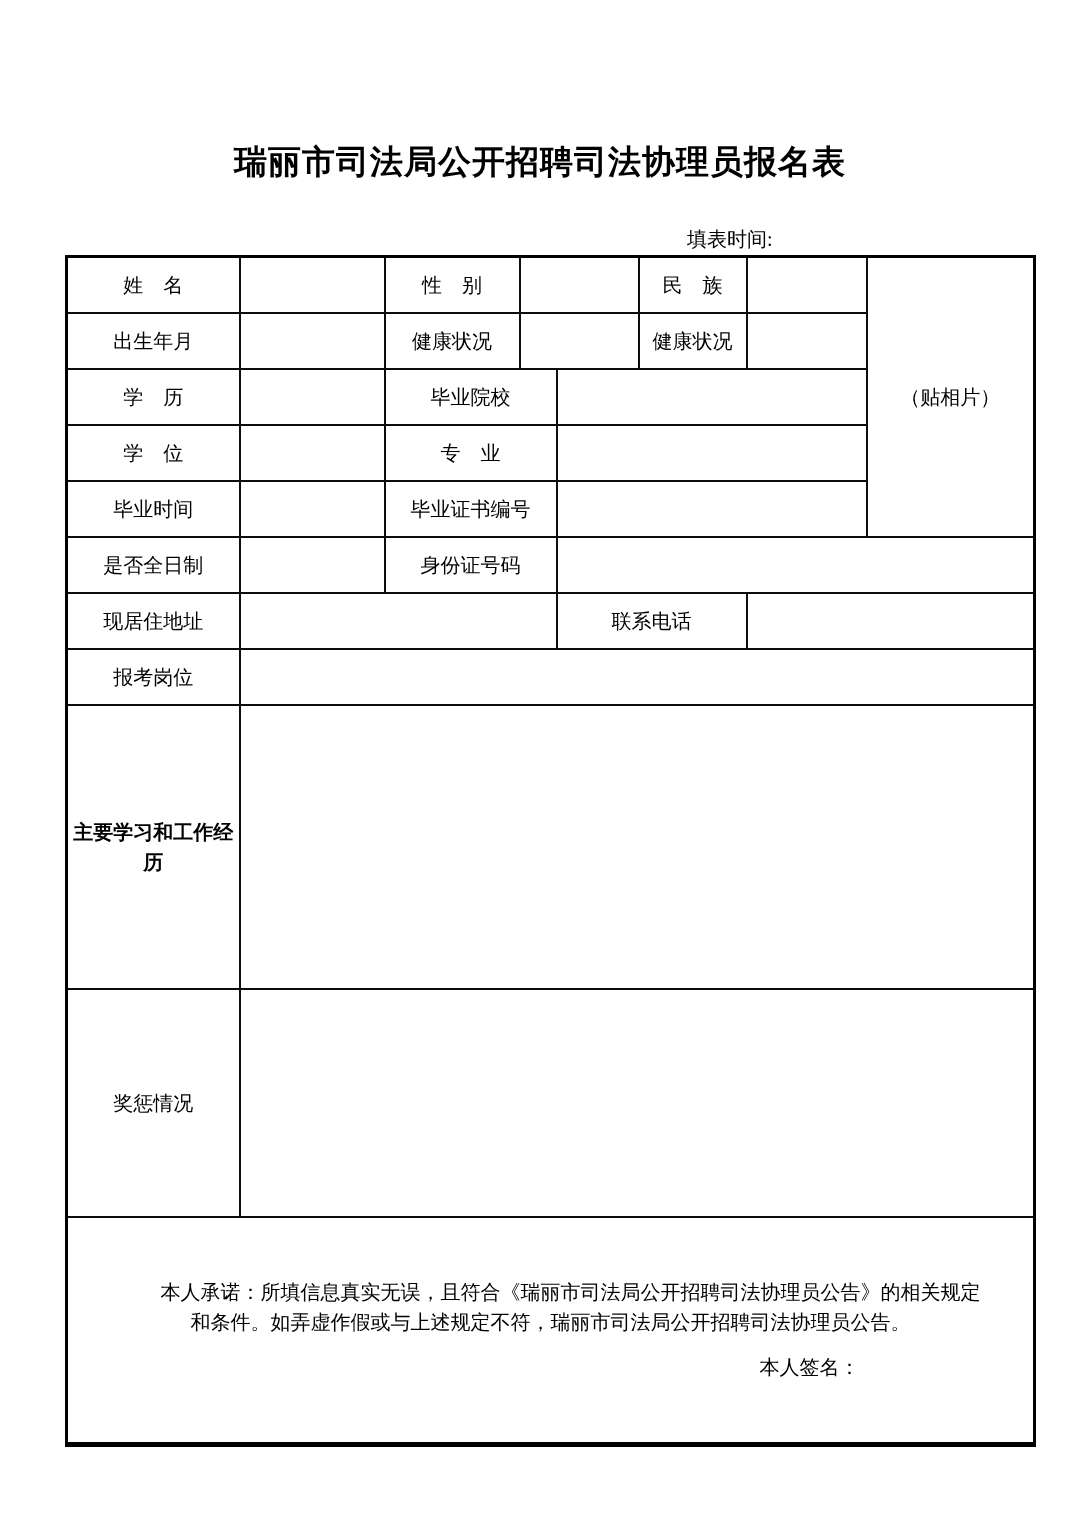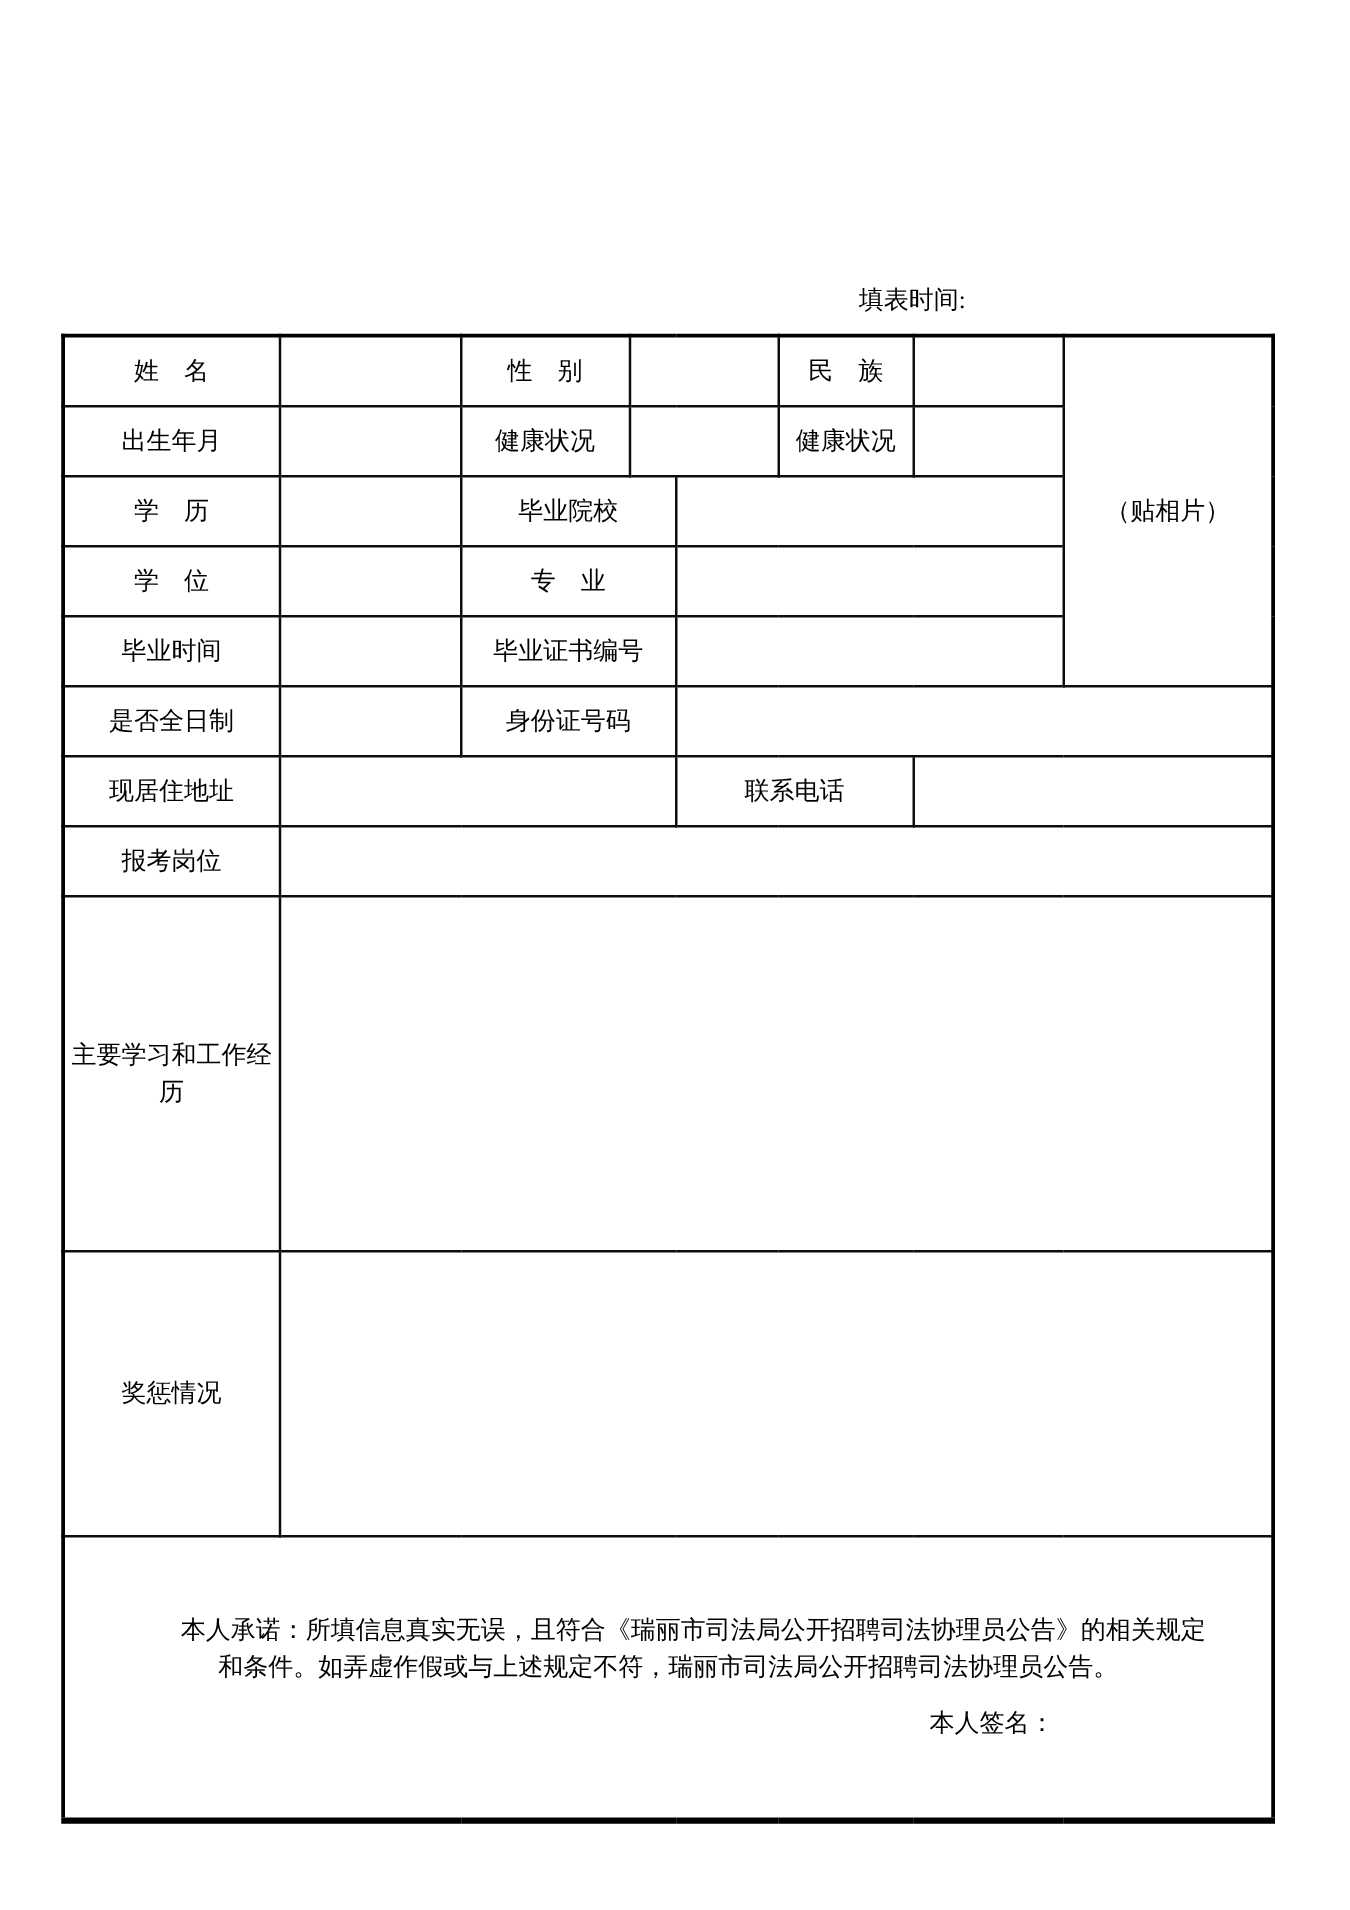--- a/index.html
+++ b/index.html
@@ -30,60 +30,60 @@
   .form-time {
     position: absolute;
     top: 226px;
     left: 687px;
     font-size: 20px;
     font-weight: normal;
   }
   table.form {
     position: absolute;
     top: 255px;
-    left: 49px;
+    left: 65px;
     width: 968px;
     border-collapse: collapse;
     table-layout: fixed;
     border: 3px solid #000000;
     border-bottom-width: 5px;
-    margin-top: 12px;
   }
   table.form td {
     border: 2px solid #0d0d0d;
     font-size: 20px;
     line-height: 30px;
     text-align: center;
     vertical-align: middle;
     padding: 0 5px;
     word-break: break-all;
     overflow: hidden;
   }
   tr.r56 { height: 56px; }
-  tr.r-exp { height: 284px; }
+  tr.r-exp { height: 284px; font-weight: bold; }
   tr.r-rew { height: 228px; }
   tr.r-pledge { height: 228px; padding-left: 28px; }
   td.photo-cell { font-size: 20px; }
   td.pledge-cell {
     text-align: left;
     vertical-align: top;
     padding: 40px 14px 0 12px;
   }
   .pledge-line1 { text-indent: 2em; }
   .pledge-line2 { }
   .signature-line {
     margin-top: 15px;
     padding-left: 518px;
   }
 </style>
 </head>
 <body>
 
 <div class="page">
 
+  <div class="doc-title">瑞丽市司法局公开招聘司法协理员报名表</div>
 
   <div class="form-time">填表时间:</div>
 
   <table class="form">
     <colgroup>
       <col style="width:173px">
       <col style="width:145px">
       <col style="width:135px">
       <col style="width:37px">
       <col style="width:82px">

